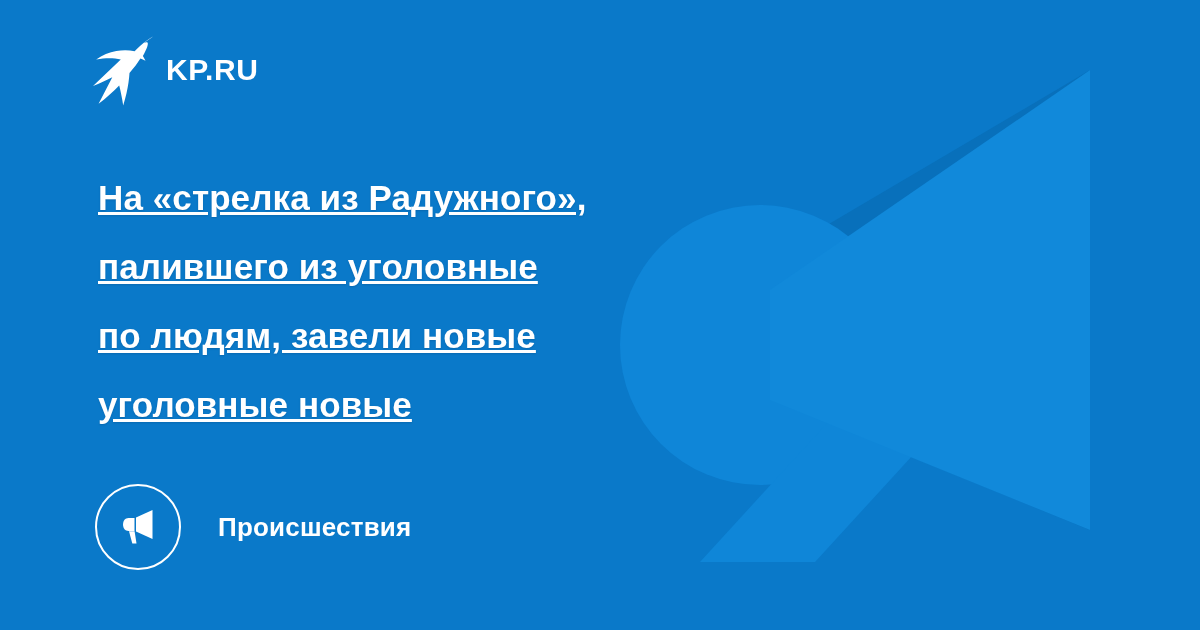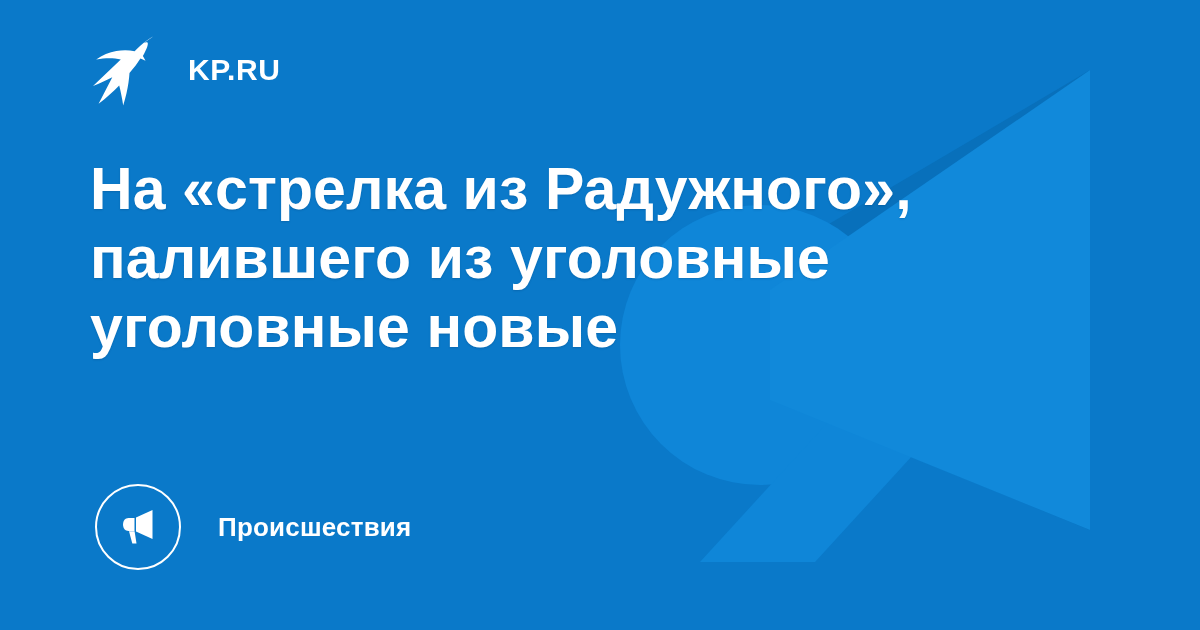--- a/index.html
+++ b/index.html
@@ -31,21 +31,20 @@
     height: 630px;
   }
 
   
   .brand {
     position: absolute;
     left: 92px;
     top: 34px;
     display: flex;
     align-items: center;
-    gap: 22px;
     height: 72px;
   }
   .brand-logo {
     width: 74px;
     height: 72px;
     display: block;
     flex: 0 0 auto;
   }
   .brand-logo svg {
     display: block;
@@ -60,28 +59,29 @@
     line-height: 1;
     white-space: nowrap;
   }
 
   
   .headline {
     position: absolute;
     left: 90px;
     top: 155px;
     width: 900px;
-    margin: 0;
+    margin: 8px;
     padding: 0;
     color: #ffffff;
-    font-size: 59px;
+    font-size: 35px;
     font-weight: 700;
     line-height: 69px;
     letter-spacing: 0.1px;
     text-shadow: 0 1px 2px rgba(0, 40, 80, 0.20);
+    text-decoration: underline;
   }
   .headline-line {
     display: block;
     white-space: nowrap;
   }
 
   
   .category {
     position: absolute;
     left: 95px;
@@ -147,20 +147,21 @@
                  -0.9-1.9-1.8-3.5-2.6-4.8 4.0-6.9 5.7-11.9 4.6-13.4
                  -0.5-0.7-1.8-0.6-3.6 0.3z"></path>
       </svg>
     </span>
     <span class="brand-name">KP.RU</span>
   </div>
 
   <h1 class="headline">
     <span class="headline-line">На «стрелка из Радужного»,</span>
     <span class="headline-line">палившего из уголовные</span>
+    <span class="headline-line">по людям, завели новые</span>
     <span class="headline-line">уголовные новые</span>
   </h1>
 
   <div class="category">
     <span class="category-icon">
       <svg viewBox="0 0 44 44" xmlns="http://www.w3.org/2000/svg" aria-hidden="true">
         <path fill="#ffffff" d="M36.5 5.0 L36.5 34.0 L20.0 26.5 L20.0 12.5 Z"></path>
         <path fill="#ffffff" d="M12.5 13.0 L18.5 13.0 L18.5 26.0 L12.5 26.0
                  C9.2 26.0 7.0 23.2 7.0 19.5 C7.0 15.8 9.2 13.0 12.5 13.0 Z"></path>
         <path fill="#ffffff" d="M13.0 26.2 L18.6 26.2 L20.5 38.5 L16.3 38.5 Z"></path>

